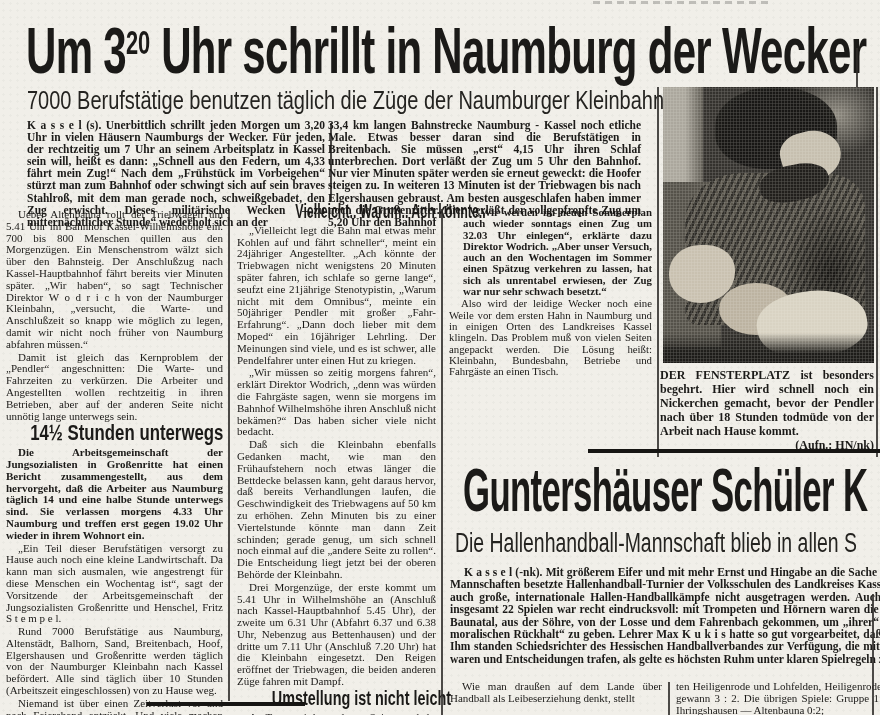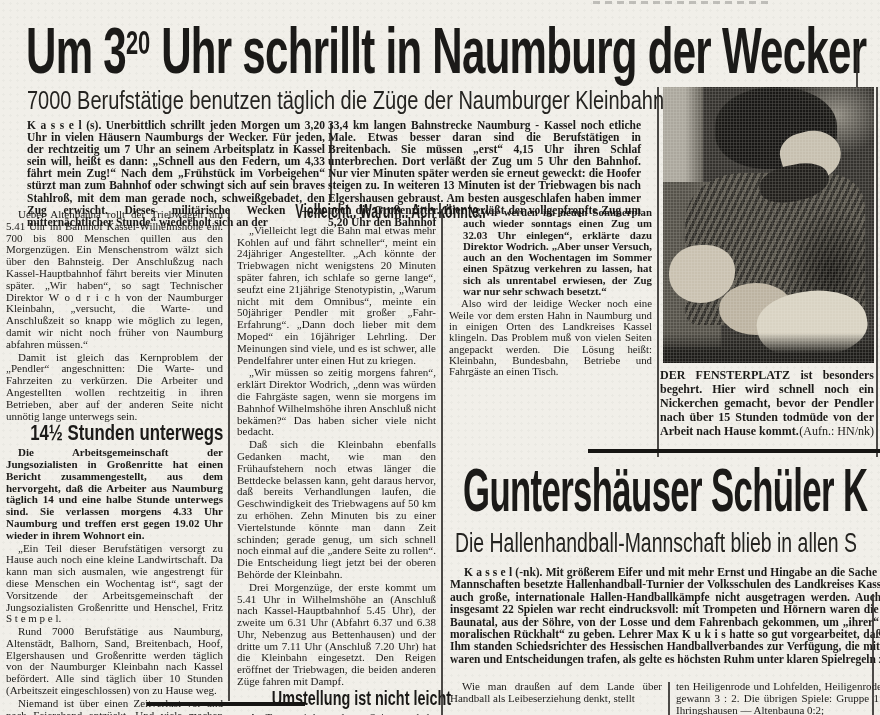--- a/index.html
+++ b/index.html
@@ -30,21 +30,21 @@
   .col p{margin:0 0 1px 0; text-indent:12px;}
   .col p.noind{text-indent:0;}
   .bold{font-weight:bold;}
   .quoteblock{margin-left:14px !important; font-weight:bold;}
   .kicker{font-family:"Liberation Sans", sans-serif; font-weight:bold; text-align:center; margin:5px 0 4px 0;text-decoration:underline;}
   .kicker .cond{transform-origin:50% 50%;}
   .k1{font-size:21px; transform:scale(0.80,1.05);}
   .k2{font-size:20px; transform:scale(0.62,1.05);}
   .k3{font-size:20px; transform:scale(0.72,1.05);}
   .caption{left:660px; top:368px; width:214px; font-weight:bold; font-size:12px; line-height:14px; text-align:justify;}
-  .caption .credit{float:right; font-weight:normal;}
+  .caption .credit{float:right; font-weight:bold;}
   .lead2{left:450px; top:566px; width:580px; font-weight:bold; font-size:11.5px; line-height:12.4px; text-align:justify;}
   .botcol{top:680px; font-size:11px; line-height:12.2px; text-align:justify;}
   .botcol p{margin:0; text-indent:12px;}
   .botcol p.noind{text-indent:0;}
   
   .vrule{width:2px; background:#2f2d2a; opacity:.85;}
   .hrule-thick{height:4px; background:#161513;}
   .smudge{left:593px; top:1px; width:180px; height:3px; opacity:.5;
     background:repeating-linear-gradient(90deg,#8d8c88 0 7px, transparent 7px 12px);}
   
@@ -103,21 +103,21 @@
     <div class="ph-hand1"></div>
     <div class="ph-hand2"></div>
     <div class="ph-paper"></div>
     <div class="ph-bottom"></div>
     <div class="ph-dots"></div>
   </div>
   <div class="abs vrule" style="left:876px;top:87px;height:370px;"></div>
   <div class="abs vrule" style="left:657px;top:87px;height:370px;"></div>
 
   <div class="abs caption">
-    <p style="margin:0;"><span class="bold">DER FENSTERPLATZ</span><span> ist besonders begehrt. Hier wird schnell noch ein Nickerchen gemacht, bevor der Pendler nach über 15 Stunden todmüde von der Arbeit nach Hause kommt.</span> <span class="credit">(Aufn.:  HN/nk)</span></p>
+    <p style="margin:0;"><span class="bold">DER FENSTERPLATZ</span><span> ist besonders begehrt. Hier wird schnell noch ein Nickerchen gemacht, bevor der Pendler nach über 18 Stunden todmüde von der Arbeit nach Hause kommt.</span> <span class="credit">(Aufn.:  HN/nk)</span></p>
   </div>
 
   <div class="abs col" style="left:6px; top:209px; width:217px;">
     <p>Ueber Altenbauna rollt der Triebwagen um 5.41 Uhr im Bahnhof Kassel-Wilhelmshöhe ein. 700 bis 800 Menschen quillen aus den Morgenzügen. Ein Menschenstrom wälzt sich über den Bahnsteig. Der Anschlußzug nach Kassel-Hauptbahnhof fährt bereits vier Minuten später. „Wir haben“, so sagt Technischer Direktor W o d r i c h von der Naumburger Kleinbahn, „versucht, die Warte- und Anschlußzeit so knapp wie möglich zu legen, damit wir nicht noch früher von Naumburg abfahren müssen.“</p>
     <p>Damit ist gleich das Kernproblem der „Pendler“ angeschnitten: Die Warte- und Fahrzeiten zu verkürzen. Die Arbeiter und Angestellten wollen rechtzeitig in ihren Betrieben, aber auf der anderen Seite nicht unnötig lange unterwegs sein.</p>
     <div class="kicker"><span class="cond k1">14½ Stunden unterwegs</span></div>
     <p class="bold">Die Arbeitsgemeinschaft der Jungsozialisten in Großenritte hat einen Bericht zusammengestellt, aus dem hervorgeht, daß die Arbeiter aus Naumburg täglich 14 und eine halbe Stunde unterwegs sind. Sie verlassen morgens 4.33 Uhr Naumburg und treffen erst gegen 19.02 Uhr wieder in ihrem Wohnort ein.</p>
     <p>„Ein Teil dieser Berufstätigen versorgt zu Hause auch noch eine kleine Landwirtschaft. Da kann man sich ausmalen, wie angestrengt für diese Menschen ein Wochentag ist“, sagt der Vorsitzende der Arbeitsgemeinschaft der Jungsozialisten Großenritte und Henschel, Fritz S t e m p e l.</p>
     <p>Rund 7000 Berufstätige aus Naumburg, Altenstädt, Balhorn, Sand, Breitenbach, Hoof, Elgershausen und Großenritte werden täglich von der Naumburger Kleinbahn nach Kassel befördert. Alle sind täglich über 10 Stunden (Arbeitszeit eingeschlossen) von zu Hause weg.</p>
     <p>Niemand ist über einen Zeitverlust vor und nach Feierabend entzückt. Und viele machen sich deshalb Gedanken, wie man kürzere Anmarschwege und bessere Verbindungen schaffen könnte.</p>

